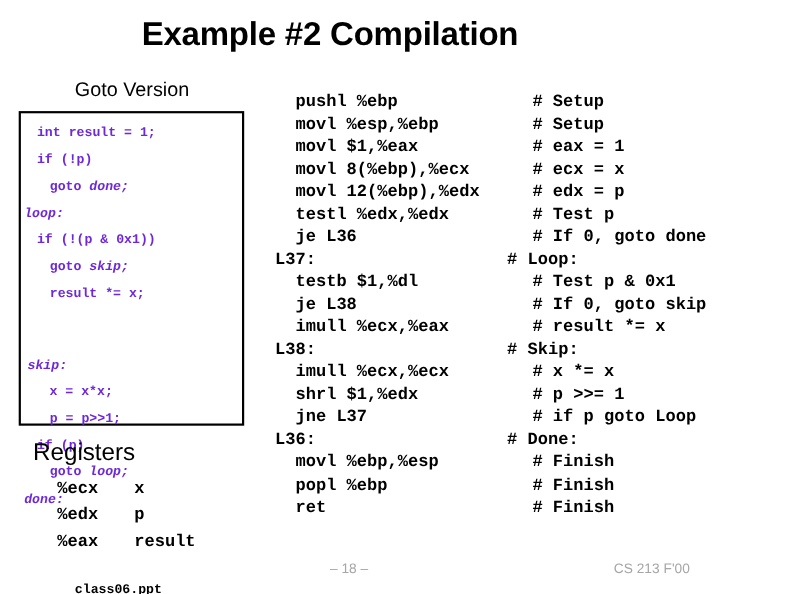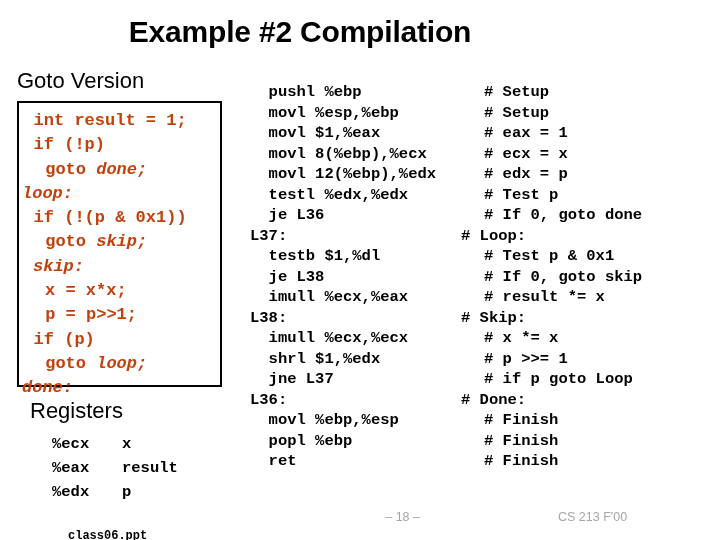--- a/index.html
+++ b/index.html
@@ -30,23 +30,24 @@
     letter-spacing: -0.2px;
     color: #000000;
   }
 
   
   #goto-heading {
     position: absolute;
     left: 17px;
     top: 68px;
     width: 206px;
+    text-align: center;
     font-family: "Liberation Sans", sans-serif;
     font-weight: normal;
-    font-size: 22px;
+    font-size: 18px;
     line-height: 26px;
     color: #000000;
   }
 
   #goto-code-box {
     position: absolute;
     left: 17px;
     top: 101px;
     width: 205px;
     height: 286px;
@@ -62,22 +63,22 @@
     margin: 0;
     padding: 0;
     list-style: none;
   }
   .c-line {
     height: 24.3px;
     line-height: 24.3px;
     white-space: pre;
     font-family: "Liberation Mono", "DejaVu Sans Mono", monospace;
     font-weight: bold;
-    font-size: 17px;
-    color: #c2410c;
+    font-size: 12px;
+    color: #6d28d9;
     padding-left: 3px;
   }
   .c-line .ital {
     font-style: italic;
   }
 
   
   #registers-heading {
     position: absolute;
     left: 30px;
@@ -150,21 +151,21 @@
     line-height: 14px;
     color: #000000;
     white-space: pre;
     margin-top: 20px;
   }
   #footer-page {
     position: absolute;
     left: 300px;
     top: 510px;
     width: 120px;
-    text-align: right;
+    text-align: left;
     font-family: "Liberation Sans", sans-serif;
     font-size: 12.5px;
     line-height: 14px;
     color: #a6a6a6;
     white-space: pre;
   }
   #footer-course {
     position: absolute;
     left: 558px;
     top: 510px;
@@ -183,44 +184,45 @@
 <div id="goto-heading">Goto Version</div>
 
 <div id="goto-code-box">
   <ul id="goto-code-list">
       <li class="c-line" style="padding-left: 14.6px;"><span>int result = 1;</span></li>
       <li class="c-line" style="padding-left: 14.6px;"><span>if (!p)</span></li>
       <li class="c-line" style="padding-left: 26.2px;"><span>goto </span><span class="ital">done;</span></li>
       <li class="c-line" style="padding-left: 3px;"><span class="ital">loop:</span></li>
       <li class="c-line" style="padding-left: 14.6px;"><span>if (!(p &amp; 0x1))</span></li>
       <li class="c-line" style="padding-left: 26.2px;"><span>goto </span><span class="ital">skip;</span></li>
-      <li class="c-line" style="padding-left: 14px;"><span class="ital">skip:</span></li>
+      <li class="c-line" style="padding-left: 26.2px;"><span>result *= x;</span></li>
+      <li class="c-line" style="padding-left: 6px; margin-top: 41px;"><span class="ital">skip:</span></li>
       <li class="c-line" style="padding-left: 26px;"><span>x = x*x;</span></li>
       <li class="c-line" style="padding-left: 26.2px;"><span>p = p&gt;&gt;1;</span></li>
       <li class="c-line" style="padding-left: 14.6px;"><span>if (p)</span></li>
       <li class="c-line" style="padding-left: 26.2px;"><span>goto </span><span class="ital">loop;</span></li>
       <li class="c-line" style="padding-left: 3px;"><span class="ital">done:</span></li>
     </ul>
 </div>
 
 <div id="registers-heading">Registers</div>
 
 <table id="registers-table">
   <tbody id="registers-body">
       <tr>
         <td class="reg-name">%ecx</td>
         <td>x</td>
       </tr>
       <tr>
+        <td class="reg-name">%edx</td>
+        <td>p</td>
+      </tr>
+      <tr>
         <td class="reg-name">%eax</td>
         <td>result</td>
-      </tr>
-      <tr>
-        <td class="reg-name">%edx</td>
-        <td>p</td>
       </tr>
     </tbody>
 </table>
 
 <ul id="asm-list">
     <li class="asm-line"><span class="asm-code">  pushl %ebp</span><span class="asm-comment"># Setup</span></li>
     <li class="asm-line"><span class="asm-code">  movl %esp,%ebp</span><span class="asm-comment"># Setup</span></li>
     <li class="asm-line"><span class="asm-code">  movl $1,%eax</span><span class="asm-comment"># eax = 1</span></li>
     <li class="asm-line"><span class="asm-code">  movl 8(%ebp),%ecx</span><span class="asm-comment"># ecx = x</span></li>
     <li class="asm-line"><span class="asm-code">  movl 12(%ebp),%edx</span><span class="asm-comment"># edx = p</span></li>

